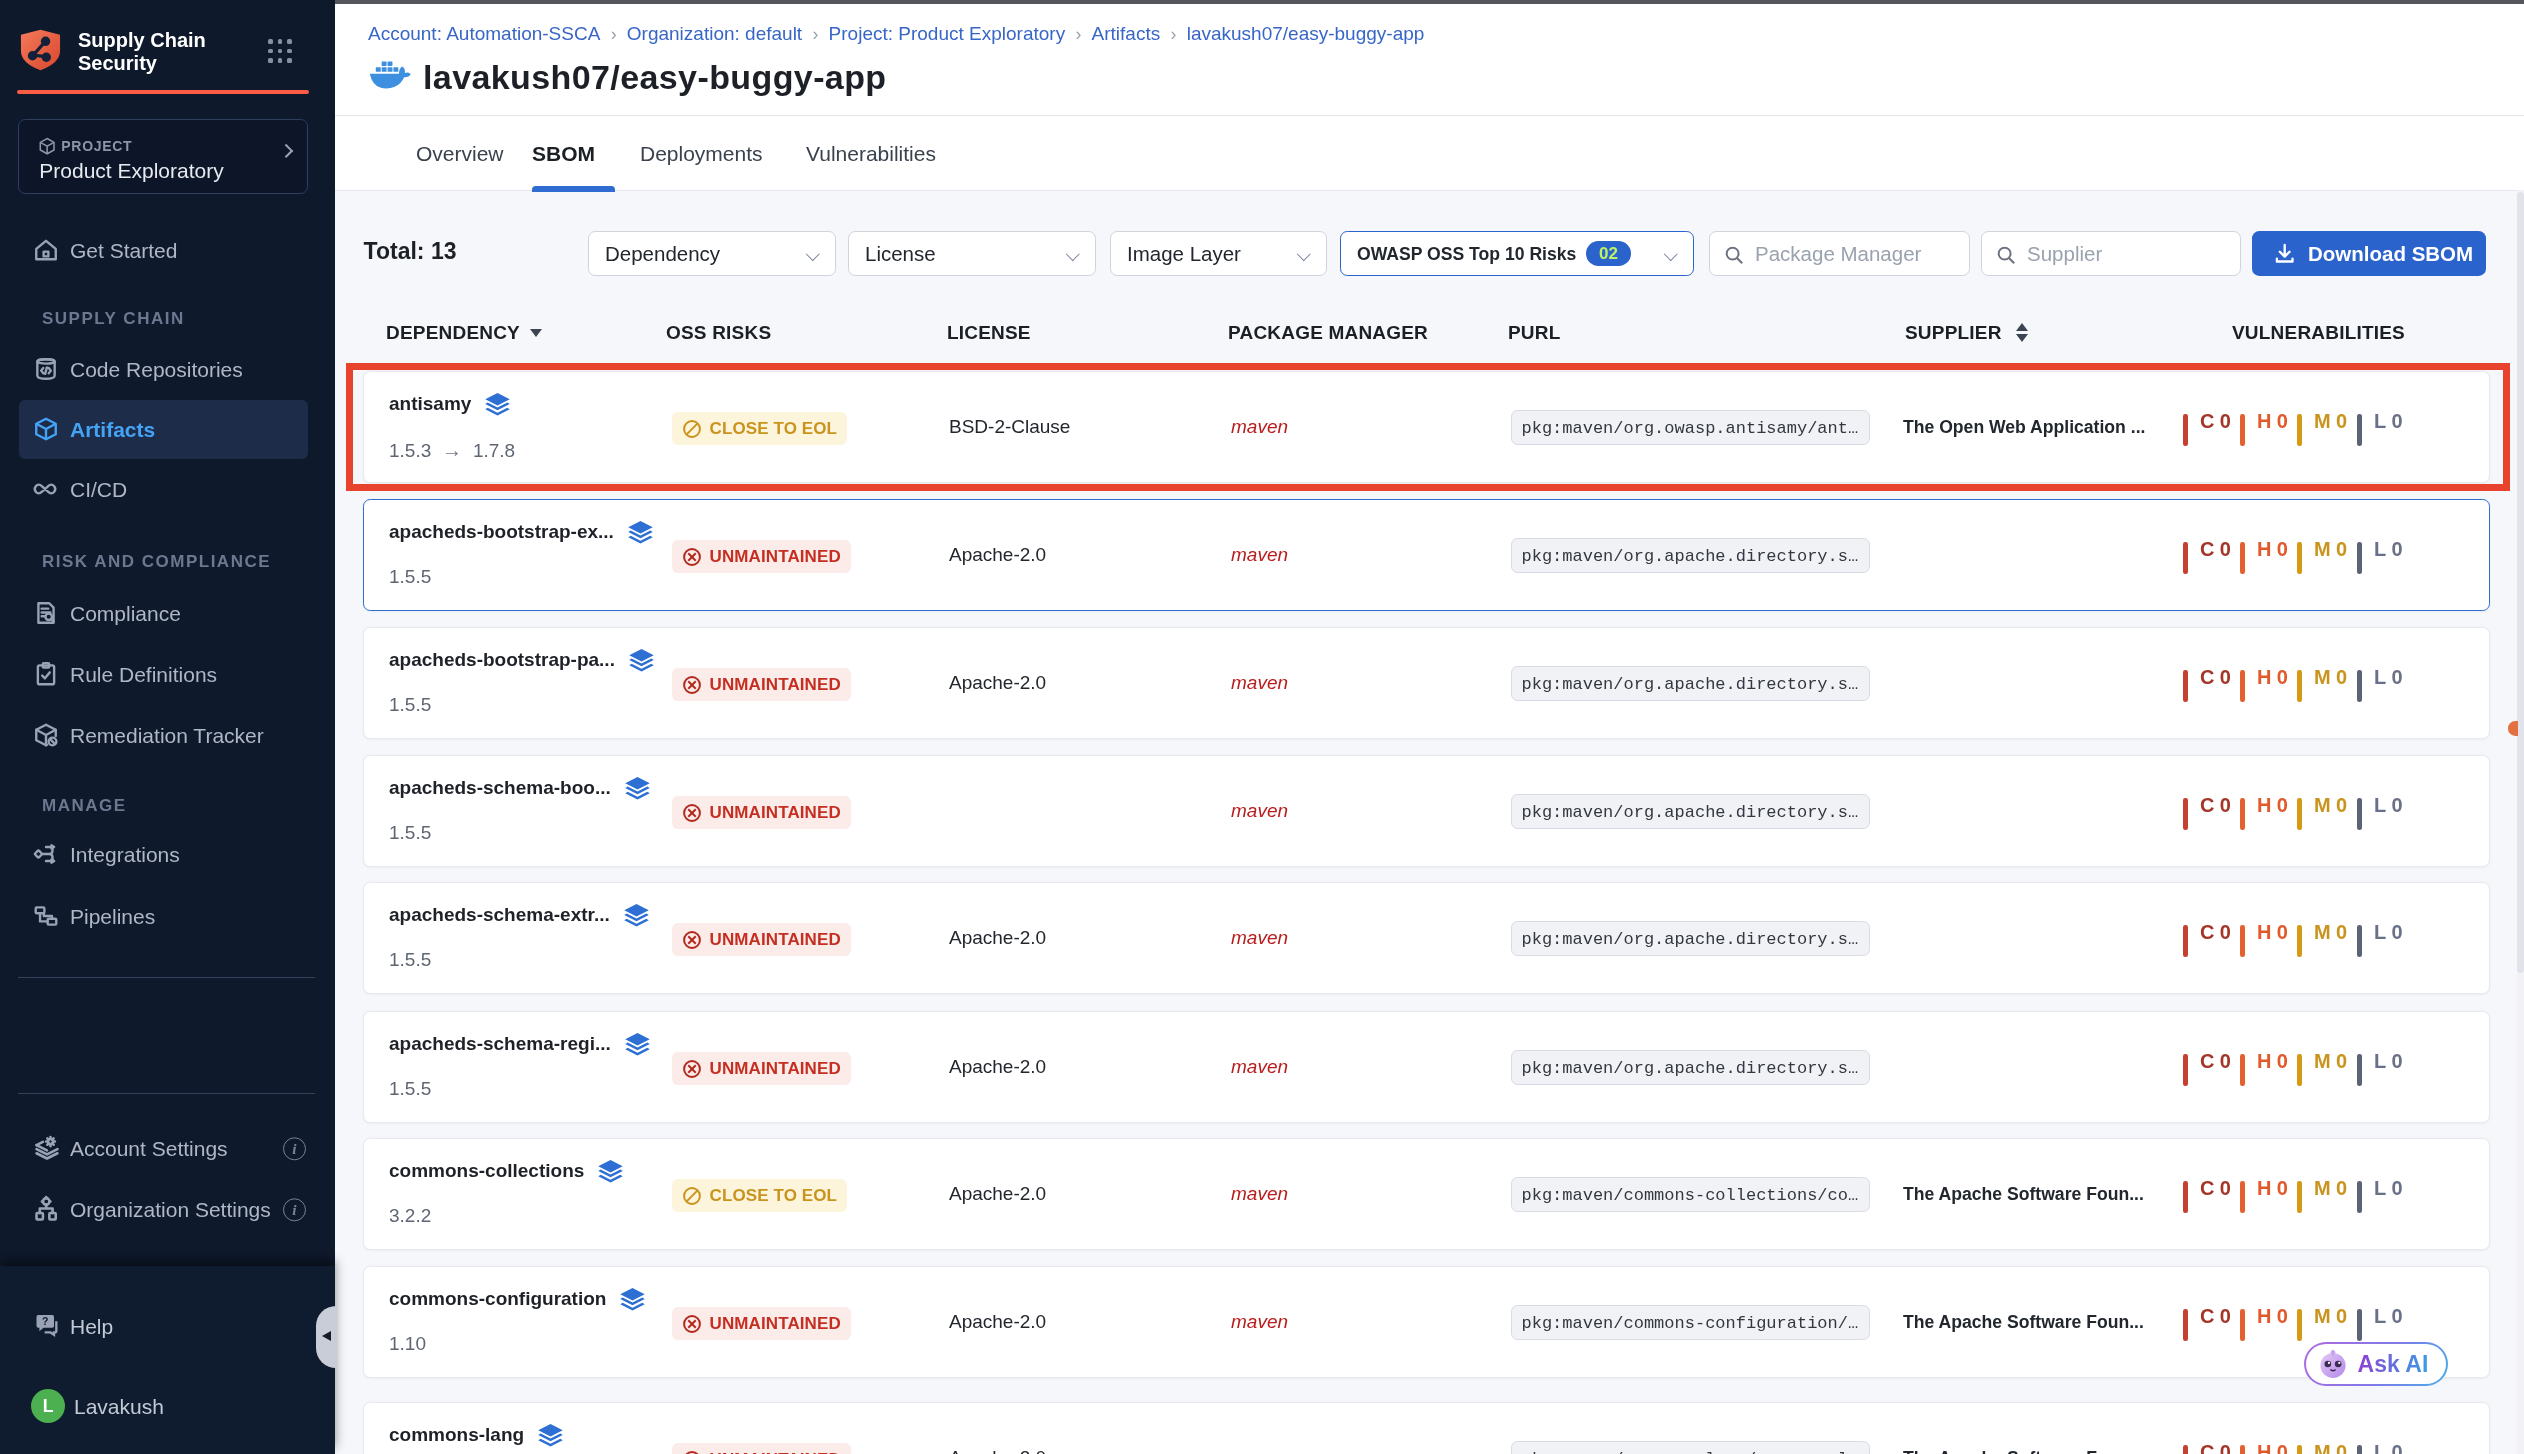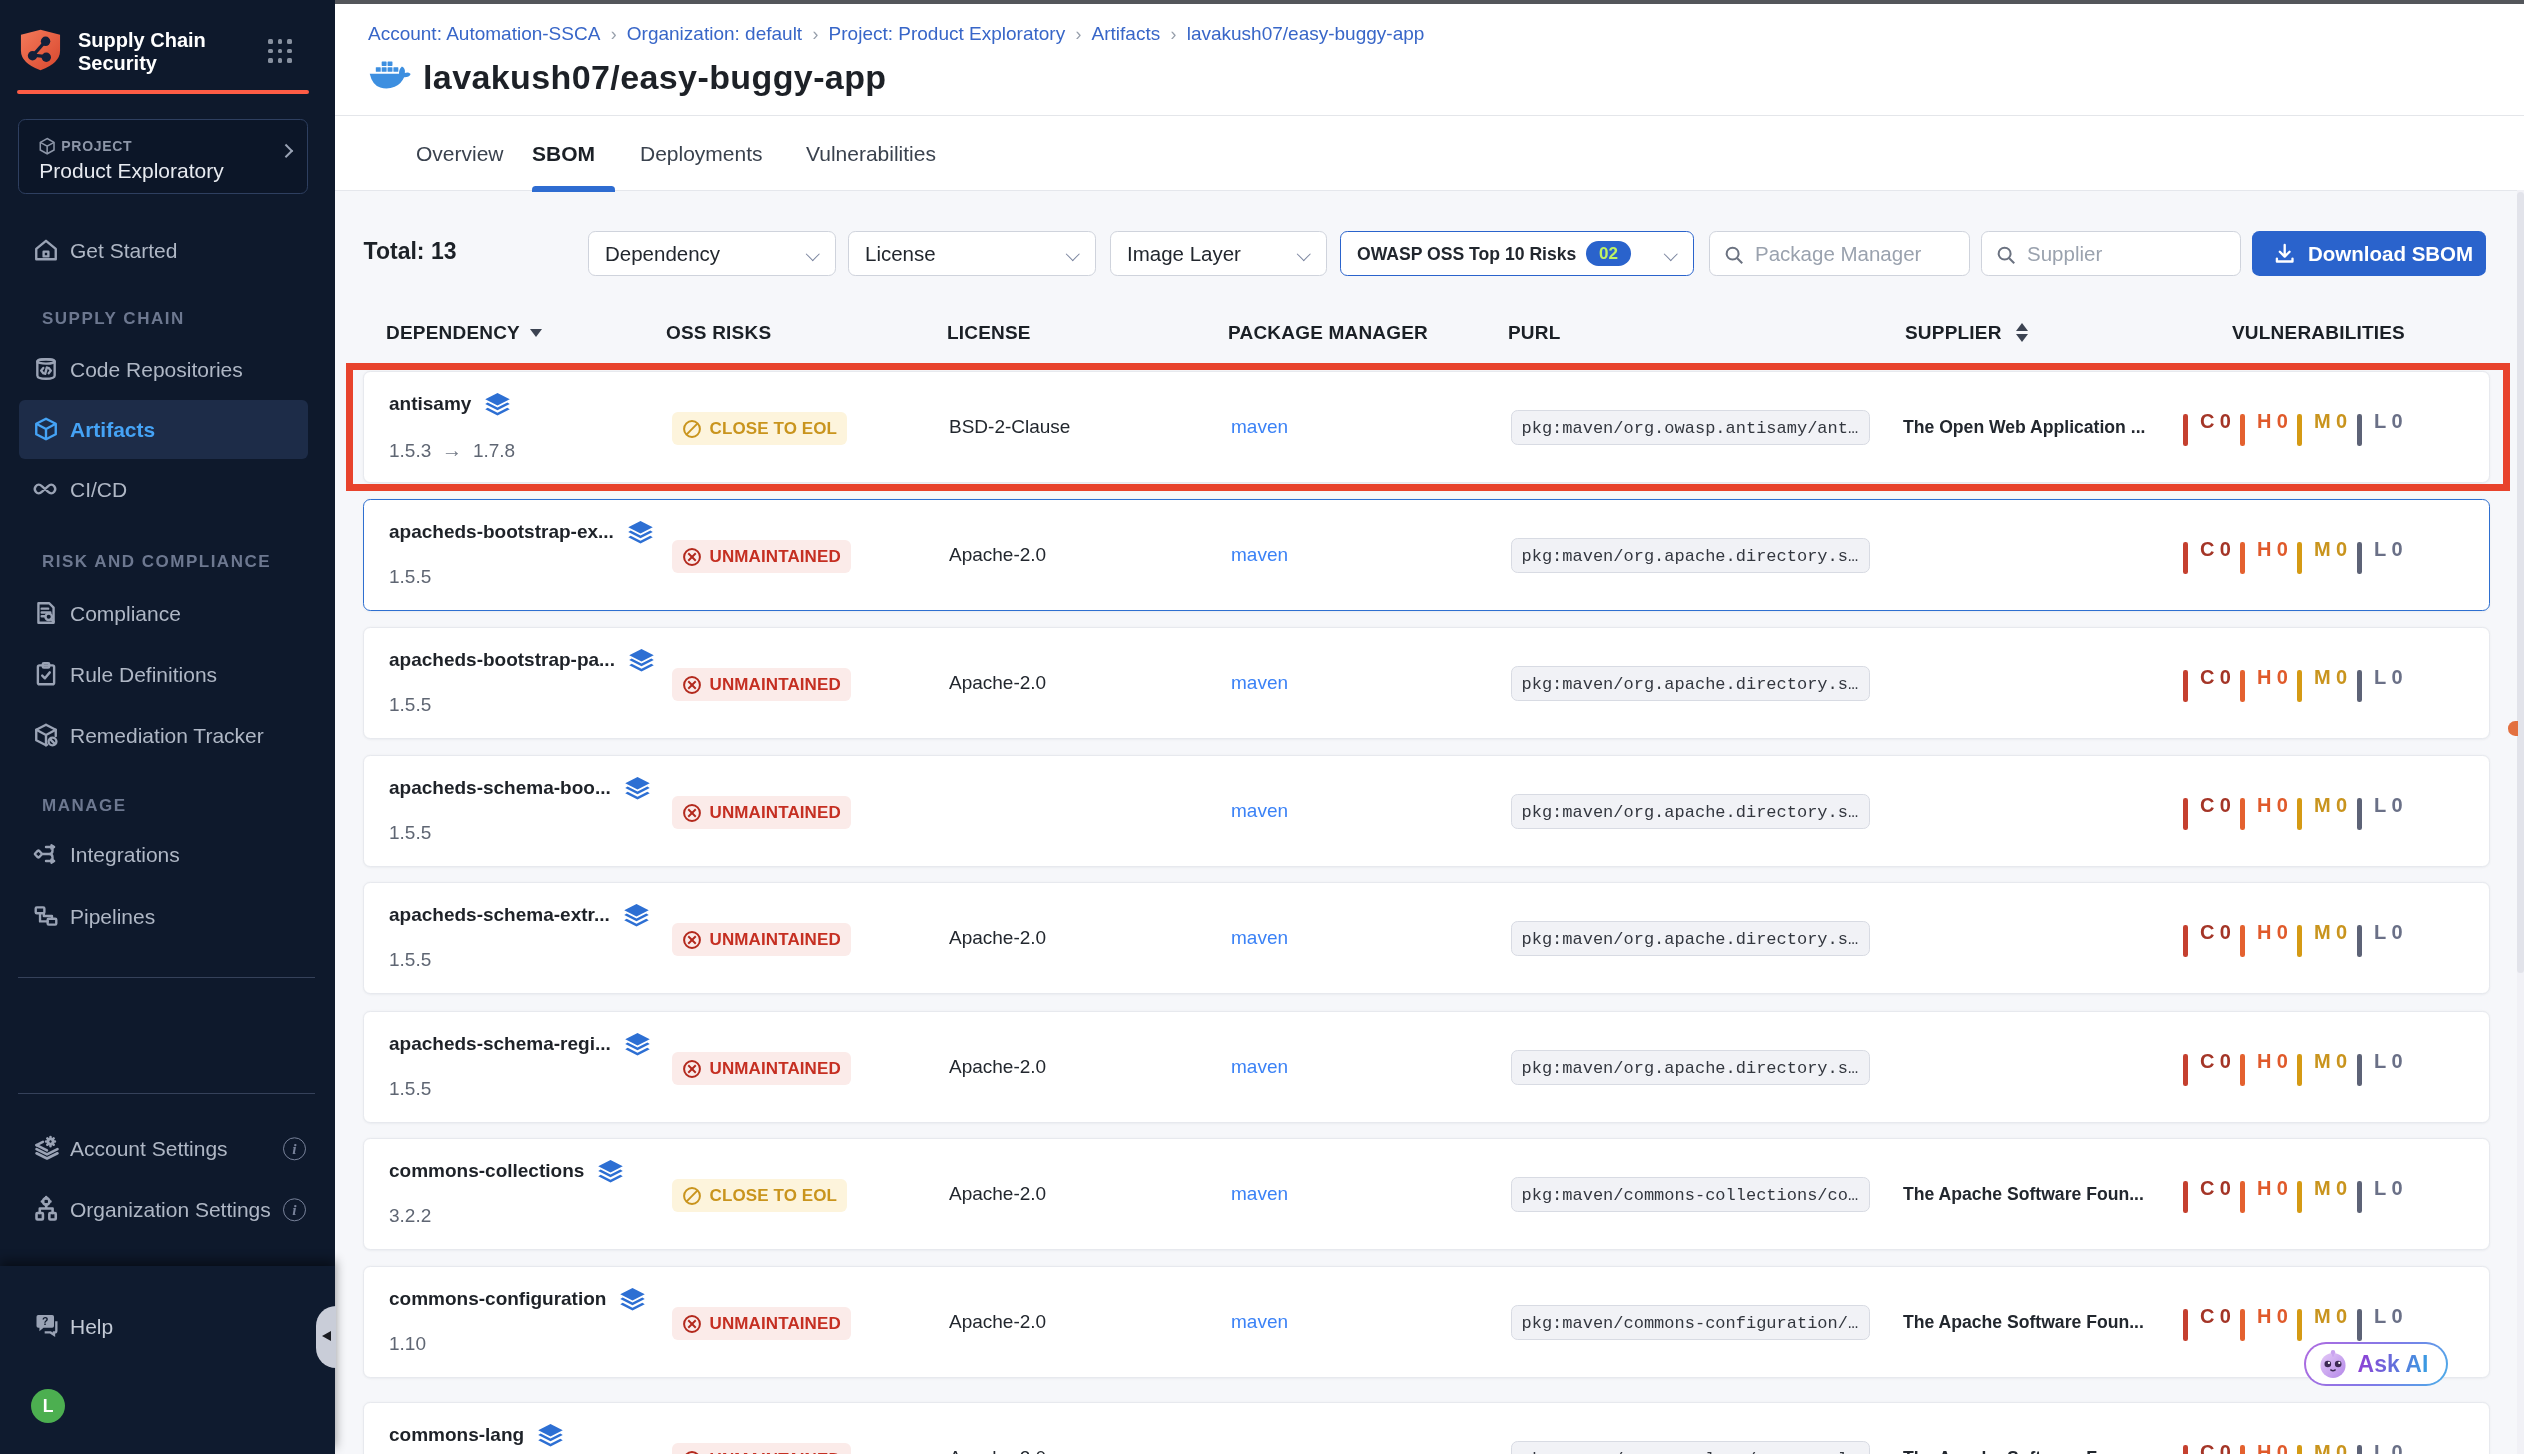--- a/index.html
+++ b/index.html
@@ -66,21 +66,21 @@
 
 .row { position:absolute; left:28px; width:2127px; height:112px; background:#fff; border:0.7px solid #e7e9ee; border-radius:7.3px; box-shadow:0 0.7px 2.2px rgba(25,35,60,.05); }
 .row.sel { border:1.8px solid #2e6fd0; }
 .dname { position:absolute; left:25px; top:20.5px; font-size:19px; font-weight:bold; color:#1e2228; display:flex; align-items:center; gap:13px; white-space:nowrap; }
 .dver { position:absolute; left:25px; top:66px; font-size:19px; color:#5f6673; white-space:nowrap; }
 .dver .arr { color:#737a87; font-size:20.5px; }
 .badge { position:absolute; left:308px; top:40px; height:33px; border-radius:5.9px; display:inline-flex; align-items:center; gap:7.3px; padding:0 10.3px; font-size:17px; font-weight:bold; letter-spacing:0.1px; }
 .beol { background:#fdf4dc; color:#c9941d; }
 .bunm { background:#fbebe9; color:#c52f22; }
 .lic { position:absolute; left:585px; top:0; height:100%; display:flex; align-items:center; font-size:19px; color:#22272e; white-space:nowrap; }
-.pm { position:absolute; left:867px; top:0; height:100%; display:flex; align-items:center; font-size:19px; color:#3b82f6; }
+.pm { position:absolute; left:867px; top:0; height:100%; display:flex; align-items:center; font-size:19px; color:#b91c1c;font-style:italic; }
 .purl { position:absolute; left:1147px; top:38px; width:359px; height:35px; background:#f1f2f6; border:1.1px solid #d8dbe3; border-radius:6.6px; overflow:hidden; }
 .purl span { position:absolute; left:9.5px; top:50%; transform:translateY(-50%); font-family:"Liberation Mono",monospace; font-size:17px; color:#33373f; white-space:nowrap; }
 .sup { position:absolute; left:1539px; top:0; height:100%; display:flex; align-items:center; font-size:17.6px; font-weight:bold; color:#22272e; white-space:nowrap; }
 .vulns { position:absolute; left:1819px; top:0; height:100%; width:337px; }
 .vb { position:absolute; top:42px; width:4.8px; height:31.5px; border-radius:2.2px; }
 .vt { position:absolute; top:40px; font-size:20px; font-weight:bold; letter-spacing:0.7px; white-space:nowrap; line-height:19px; }
 
 #redbox { position:absolute; left:11px; top:363px; width:2164px; height:128px; border:7.3px solid #e8432c; z-index:3; }
 
 #askai { position:absolute; left:1969px; top:1342px; width:144px; height:44px; border-radius:22px; background:linear-gradient(#fff,#fff) padding-box, linear-gradient(120deg,#b06ae0 0%,#7f7ae8 55%,#49aee8 100%) border-box; border:2.2px solid transparent; z-index:8; display:flex; align-items:center; }
@@ -234,20 +234,23 @@
     </div>
   <div class="navitem" style="top:1303px">
       <span class="ic"><svg width="28" height="28" viewBox="0 0 24 24" fill="#9aa3b5">
           <path d="M3 4 Q3 2.5 4.5 2.5 L16.5 2.5 Q18 2.5 18 4 L18 12 Q18 13.5 16.5 13.5 L9 13.5 L5.5 16.5 L5.5 13.5 L4.5 13.5 Q3 13.5 3 12 Z"></path>
           <path d="M20 8 L20 16 Q20 17.5 18.5 17.5 L18 17.5 L18 19.5 L15 17.5 L10 17.5" fill="none" stroke="#9aa3b5" stroke-width="2"></path>
           <text x="10.5" y="11" font-size="9" fill="#0e192c" text-anchor="middle" font-weight="bold" font-family="Liberation Sans">?</text>
         </svg></span>
       <span class="tx" style="left:70px;color:#c3cad6">Help</span>
     </div>
   <div id="avatar">L</div>
+  <div class="navitem" style="top:1383px">
+      <span class="tx" style="left:74px;color:#c3cad6">Lavakush</span>
+    </div>
   <div id="collapsetab"></div>
 </div>
 
 <div id="main">
   <div id="topstrip"></div>
   <div id="header">
       <div style="position:absolute;left:0;top:111px;width:2189px;height:1.1px;background:#e4e6ea"></div>
     <div id="crumbs">Account: Automation-SSCA<span class="sep">›</span>Organization: default<span class="sep">›</span>Project: Product Exploratory<span class="sep">›</span>Artifacts<span class="sep">›</span>lavakush07/easy-buggy-app</div>
     <svg id="dockericon" width="42" height="34" viewBox="0 0 58 46">
   <g fill="#3d8fe0">

